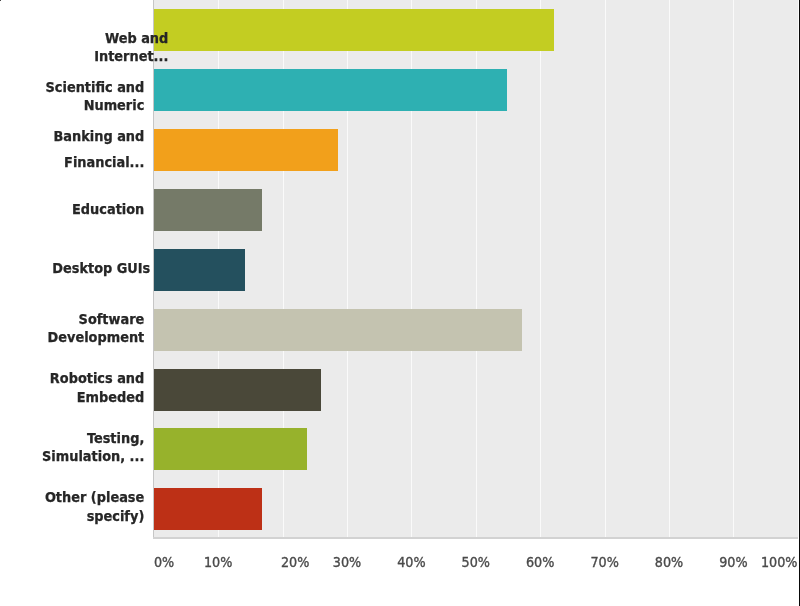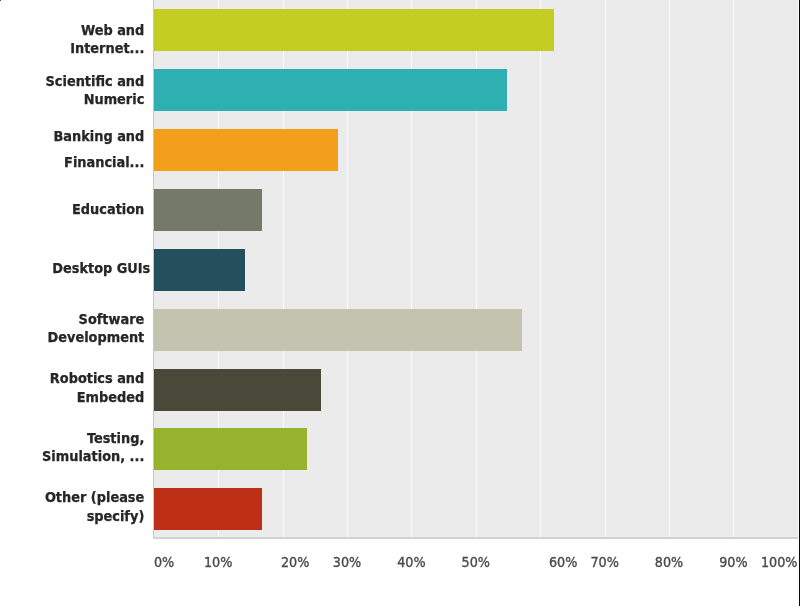--- a/index.html
+++ b/index.html
@@ -54,25 +54,25 @@
       <div class="bar" style="left: 153.8px; top: 69px; width: 352.912px; height: 42px; background: rgb(46, 176, 178);"></div>
       <div class="bar" style="left: 153.8px; top: 128.9px; width: 184.184px; height: 42px; background: rgb(242, 160, 27);"></div>
       <div class="bar" style="left: 153.8px; top: 188.8px; width: 108.192px; height: 42px; background: rgb(117, 122, 104);"></div>
       <div class="bar" style="left: 153.8px; top: 248.7px; width: 91.448px; height: 42px; background: rgb(36, 80, 94);"></div>
       <div class="bar" style="left: 153.8px; top: 308.6px; width: 367.724px; height: 42px; background: rgb(196, 195, 176);"></div>
       <div class="bar" style="left: 153.8px; top: 368.5px; width: 167.44px; height: 42px; background: rgb(74, 72, 57);"></div>
       <div class="bar" style="left: 153.8px; top: 428.4px; width: 153.272px; height: 42px; background: rgb(151, 178, 44);"></div>
       <div class="bar" style="left: 153.8px; top: 488.3px; width: 108.192px; height: 42px; background: rgb(189, 48, 22);"></div>
     </div>
   <div id="labels">
-      <div class="cat-label" style="top: 9px; height: 59.9px;">
+      <div class="cat-label" style="top: 17px; height: 59.9px; padding-left: 24px;">
         <span>Web and</span>
         <span>Internet...</span>
       </div>
-      <div class="cat-label" style="top: 60px; height: 59.9px;">
+      <div class="cat-label" style="top: 66px; height: 59.9px;">
         <span>Scientific and</span>
         <span>Numeric</span>
       </div>
       <div class="cat-label" style="top: 119.29px; height: 59.9px; gap: 8px;">
         <span>Banking and</span>
         <span>Financial...</span>
       </div>
       <div class="cat-label" style="top: 178.86px; height: 59.9px;">
         <span>Education</span>
       </div>
@@ -96,20 +96,20 @@
         <span>specify)</span>
       </div>
     </div>
   <div id="xticks">
       <div class="xtick" style="left: 154px;">0%</div>
       <div class="xtick" style="left: 204.012px;">10%</div>
       <div class="xtick" style="left: 281px;">20%</div>
       <div class="xtick" style="left: 332.812px; text-align: center;">30%</div>
       <div class="xtick" style="left: 397.212px;">40%</div>
       <div class="xtick" style="left: 461.613px;">50%</div>
-      <div class="xtick" style="left: 526.013px; margin-left: 23px;">60%</div>
+      <div class="xtick" style="left: 526.013px;">60%</div>
       <div class="xtick" style="left: 590.413px;">70%</div>
       <div class="xtick" style="left: 654.812px;">80%</div>
       <div class="xtick" style="left: 719.212px;">90%</div>
       <div class="xtick" style="left: 761px;">100%</div>
     </div>
   <div class="right-border"></div>
 </div>
 
 </body></html>

